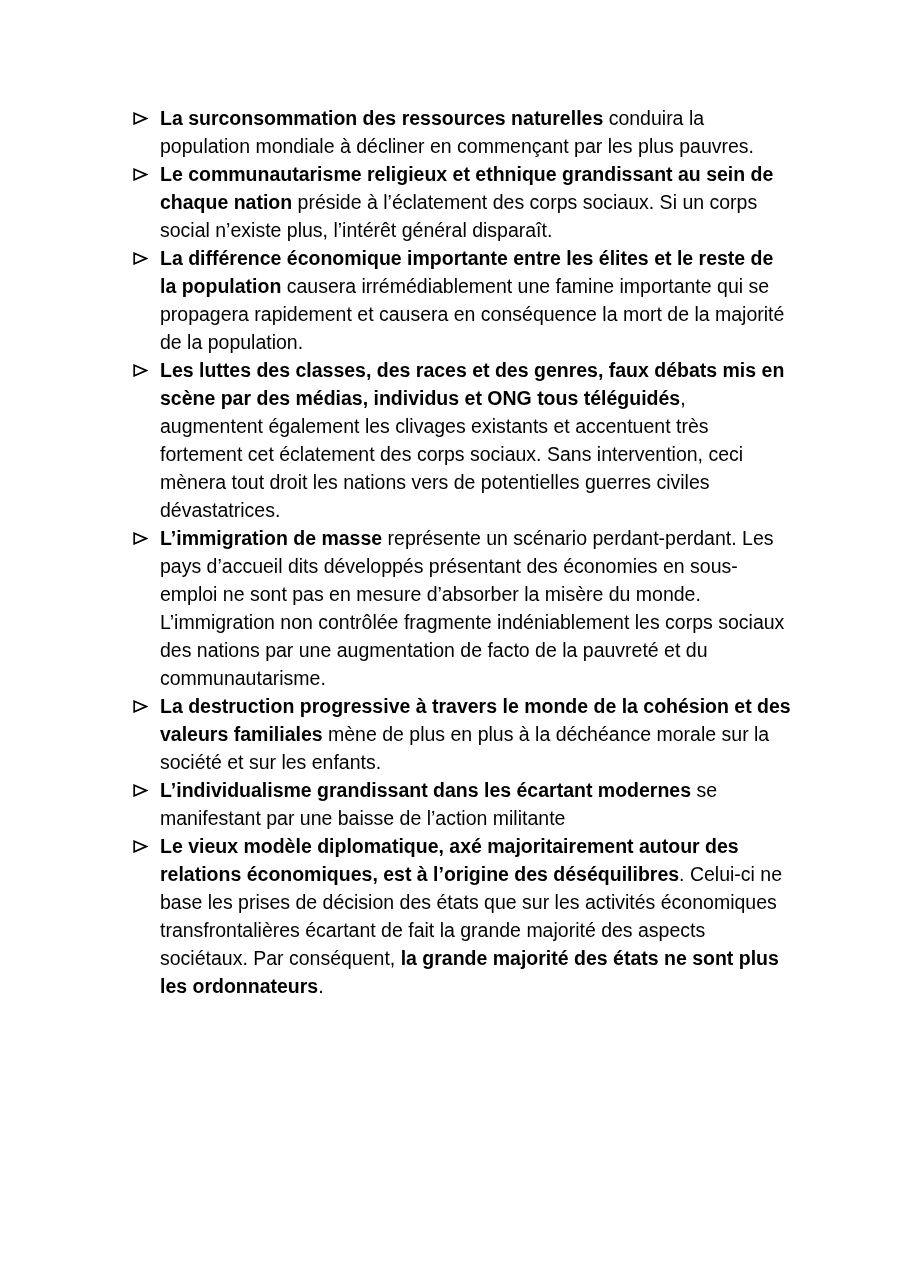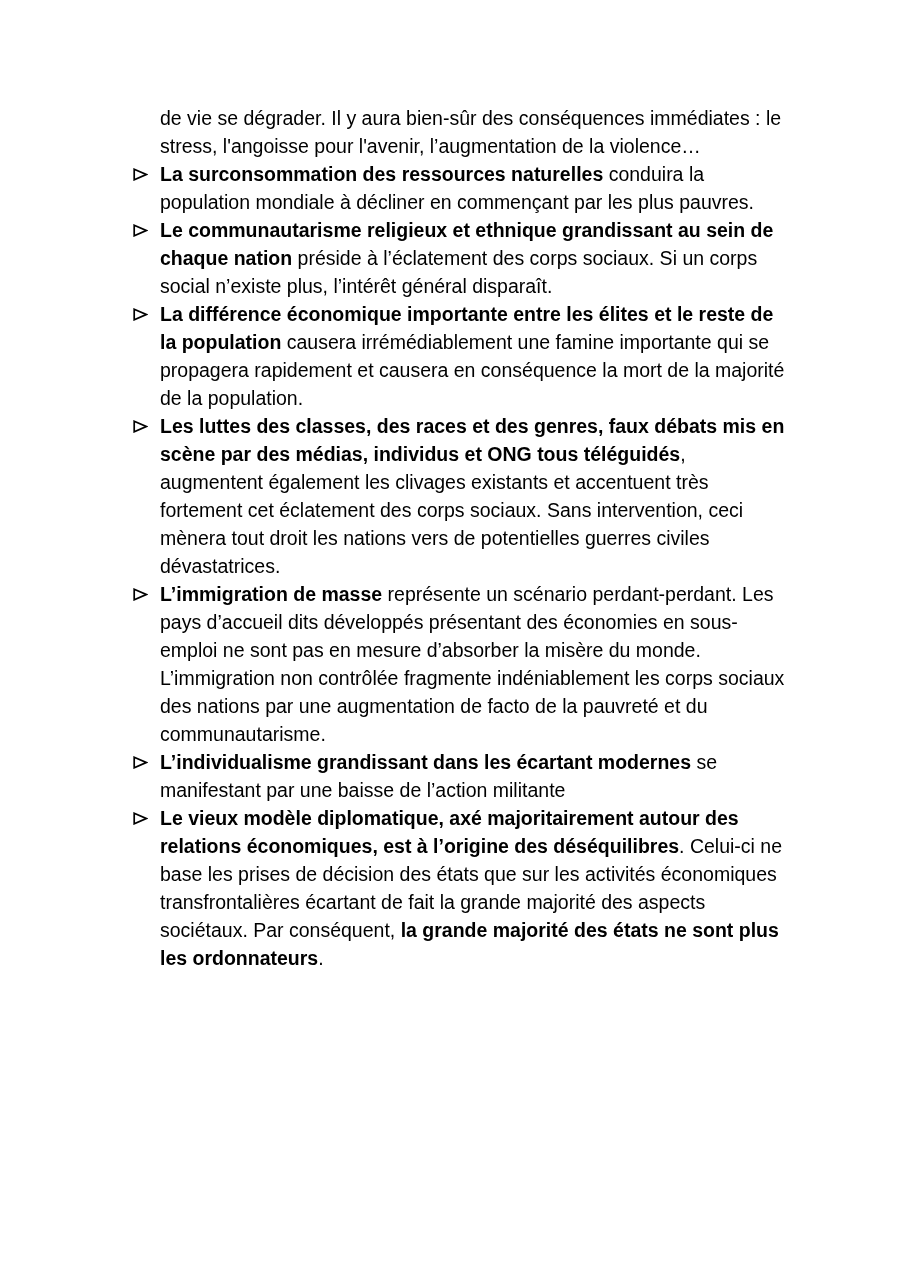--- a/index.html
+++ b/index.html
@@ -43,21 +43,20 @@
   }
   .marker svg { display: block; }
   .b { font-weight: 700; }
   .r { font-weight: 400; }
 </style>
 </head>
 <body>
 
 <div class="content">
   <div>
-      <div class="block paragraph"><span><span class="r">de vie se dégrader. Il y aura bien-sûr des conséquences immédiates : le stress, l'angoisse pour l'avenir, l’augmentation de la violence…</span></span></div>
       <div class="block bullet"><span class="marker" title="➢">
           <svg width="15" height="13" viewBox="0 0 15 13">
             <path d="M1.2 1.2 L13.2 6.5 L1.2 11.8 Z" fill="#ffffff" stroke="#000000" stroke-width="1.7" stroke-linejoin="miter"></path>
           </svg>
         </span><span><span class="b">La surconsommation des ressources naturelles</span><span class="r"> conduira la population mondiale à décliner en commençant par les plus pauvres.</span></span></div>
       <div class="block bullet"><span class="marker" title="➢">
           <svg width="15" height="13" viewBox="0 0 15 13">
             <path d="M1.2 1.2 L13.2 6.5 L1.2 11.8 Z" fill="#ffffff" stroke="#000000" stroke-width="1.7" stroke-linejoin="miter"></path>
           </svg>
         </span><span><span class="b">Le communautarisme religieux et ethnique grandissant au sein de chaque nation</span><span class="r"> préside à l’éclatement des corps sociaux. Si un corps social n’existe plus, l’intérêt général disparaît.</span></span></div>
@@ -73,20 +72,25 @@
         </span><span><span class="b">Les luttes des classes, des races et des genres, faux débats mis en scène par des médias, individus et ONG tous téléguidés</span><span class="r">, augmentent également les clivages existants et accentuent très fortement cet éclatement des corps sociaux. Sans intervention, ceci mènera tout droit les nations vers de potentielles guerres civiles dévastatrices.</span></span></div>
       <div class="block bullet"><span class="marker" title="➢">
           <svg width="15" height="13" viewBox="0 0 15 13">
             <path d="M1.2 1.2 L13.2 6.5 L1.2 11.8 Z" fill="#ffffff" stroke="#000000" stroke-width="1.7" stroke-linejoin="miter"></path>
           </svg>
         </span><span><span class="b">L’immigration de masse</span><span class="r"> représente un scénario perdant-perdant. Les pays d’accueil dits développés présentant des économies en sous-emploi ne sont pas en mesure d’absorber la misère du monde. L’immigration non contrôlée fragmente indéniablement les corps sociaux des nations par une augmentation de facto de la pauvreté et du communautarisme.</span></span></div>
       <div class="block bullet"><span class="marker" title="➢">
           <svg width="15" height="13" viewBox="0 0 15 13">
             <path d="M1.2 1.2 L13.2 6.5 L1.2 11.8 Z" fill="#ffffff" stroke="#000000" stroke-width="1.7" stroke-linejoin="miter"></path>
           </svg>
+        </span><span><span class="b">La destruction progressive à travers le monde de la cohésion et des valeurs familiales</span><span class="r"> mène de plus en plus à la déchéance morale sur la société et sur les enfants.</span></span></div>
+      <div class="block bullet"><span class="marker" title="➢">
+          <svg width="15" height="13" viewBox="0 0 15 13">
+            <path d="M1.2 1.2 L13.2 6.5 L1.2 11.8 Z" fill="#ffffff" stroke="#000000" stroke-width="1.7" stroke-linejoin="miter"></path>
+          </svg>
         </span><span><span class="b">L’individualisme grandissant dans les écartant modernes</span><span class="r"> se manifestant par une baisse de l’action militante</span></span></div>
       <div class="block bullet"><span class="marker" title="➢">
           <svg width="15" height="13" viewBox="0 0 15 13">
             <path d="M1.2 1.2 L13.2 6.5 L1.2 11.8 Z" fill="#ffffff" stroke="#000000" stroke-width="1.7" stroke-linejoin="miter"></path>
           </svg>
         </span><span><span class="b">Le vieux modèle diplomatique, axé majoritairement autour des relations économiques, est à l’origine des déséquilibres</span><span class="r">. Celui-ci ne base les prises de décision des états que sur les activités économiques transfrontalières écartant de fait la grande majorité des aspects sociétaux. Par conséquent, </span><span class="b">la grande majorité des états ne sont plus les ordonnateurs</span><span class="r">.</span></span></div>
     </div>
 </div>
 
 </body></html>

